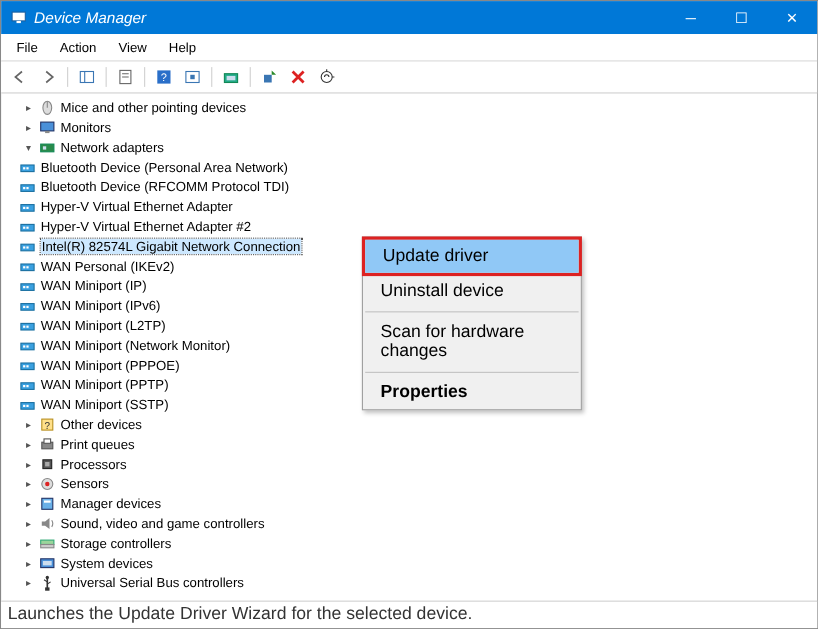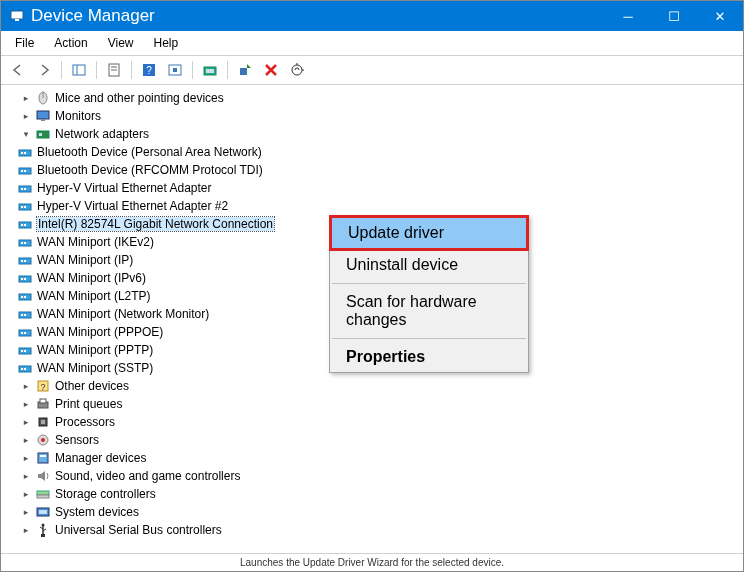--- a/index.html
+++ b/index.html
@@ -16,21 +16,21 @@
 }
 .titlebar {
   background: #0078d7;
   color: #fff;
   height: 30px;
   display: flex;
   align-items: center;
   padding-left: 8px;
 }
 .titlebar .title-icon { width: 16px; height: 16px; margin-right: 6px; }
-.titlebar .title { flex: 1; font-size: 17px; }
+.titlebar .title { flex: 1; font-size: 14px; font-style: italic; }
 .titlebar .win-controls { display: flex; }
 .titlebar .win-btn {
   width: 46px; height: 30px;
   display: flex; align-items: center; justify-content: center;
   color: #fff; font-size: 13px;
 }
 .menubar {
   background: #fff;
   border-bottom: 1px solid #d0d0d0;
   display: flex;
@@ -97,24 +97,23 @@
 }
 .ctx-item.bold { font-weight: bold; }
 .ctx-sep { height: 1px; background: #c0c0c0; margin: 3px 2px; }
 .ctx-wrap-red {
   border: 3px solid #d22;
   margin: -1px;
 }
 .statusbar {
   border-top: 1px solid #d0d0d0;
   padding: 3px 6px;
-  font-size: 10px;
+  font-size: 16px;
   color: #333;
   background: #fff;
-  text-align: center;
 }
 </style>
 </head>
 <body>
 
 <div class="titlebar">
   <span class="title-icon">
     <svg viewBox="0 0 16 16">
         <rect x="2" y="3" width="12" height="8" fill="#fff" stroke="#1a5fa0"></rect>
         <rect x="6" y="11" width="4" height="2" fill="#fff"></rect>
@@ -273,21 +272,21 @@
         </svg></span>
       <span class="label">Intel(R) 82574L Gigabit Network Connection</span>
     </div>
     <div class="node indent2">
       <span class="exp"></span>
       <span class="devicon"><svg width="16" height="16">
           <rect x="2" y="6" width="12" height="6" fill="#3aa0e0" stroke="#1a6fa0"></rect>
           <rect x="4" y="8" width="2" height="2" fill="#fff"></rect>
           <rect x="7" y="8" width="2" height="2" fill="#fff"></rect>
         </svg></span>
-      <span class="label">WAN Miniport (IKEv2)</span>
+      <span class="label">WAN Personal (IKEv2)</span>
     </div>
     <div class="node indent2">
       <span class="exp"></span>
       <span class="devicon"><svg width="16" height="16">
           <rect x="2" y="6" width="12" height="6" fill="#3aa0e0" stroke="#1a6fa0"></rect>
           <rect x="4" y="8" width="2" height="2" fill="#fff"></rect>
           <rect x="7" y="8" width="2" height="2" fill="#fff"></rect>
         </svg></span>
       <span class="label">WAN Miniport (IP)</span>
     </div>

